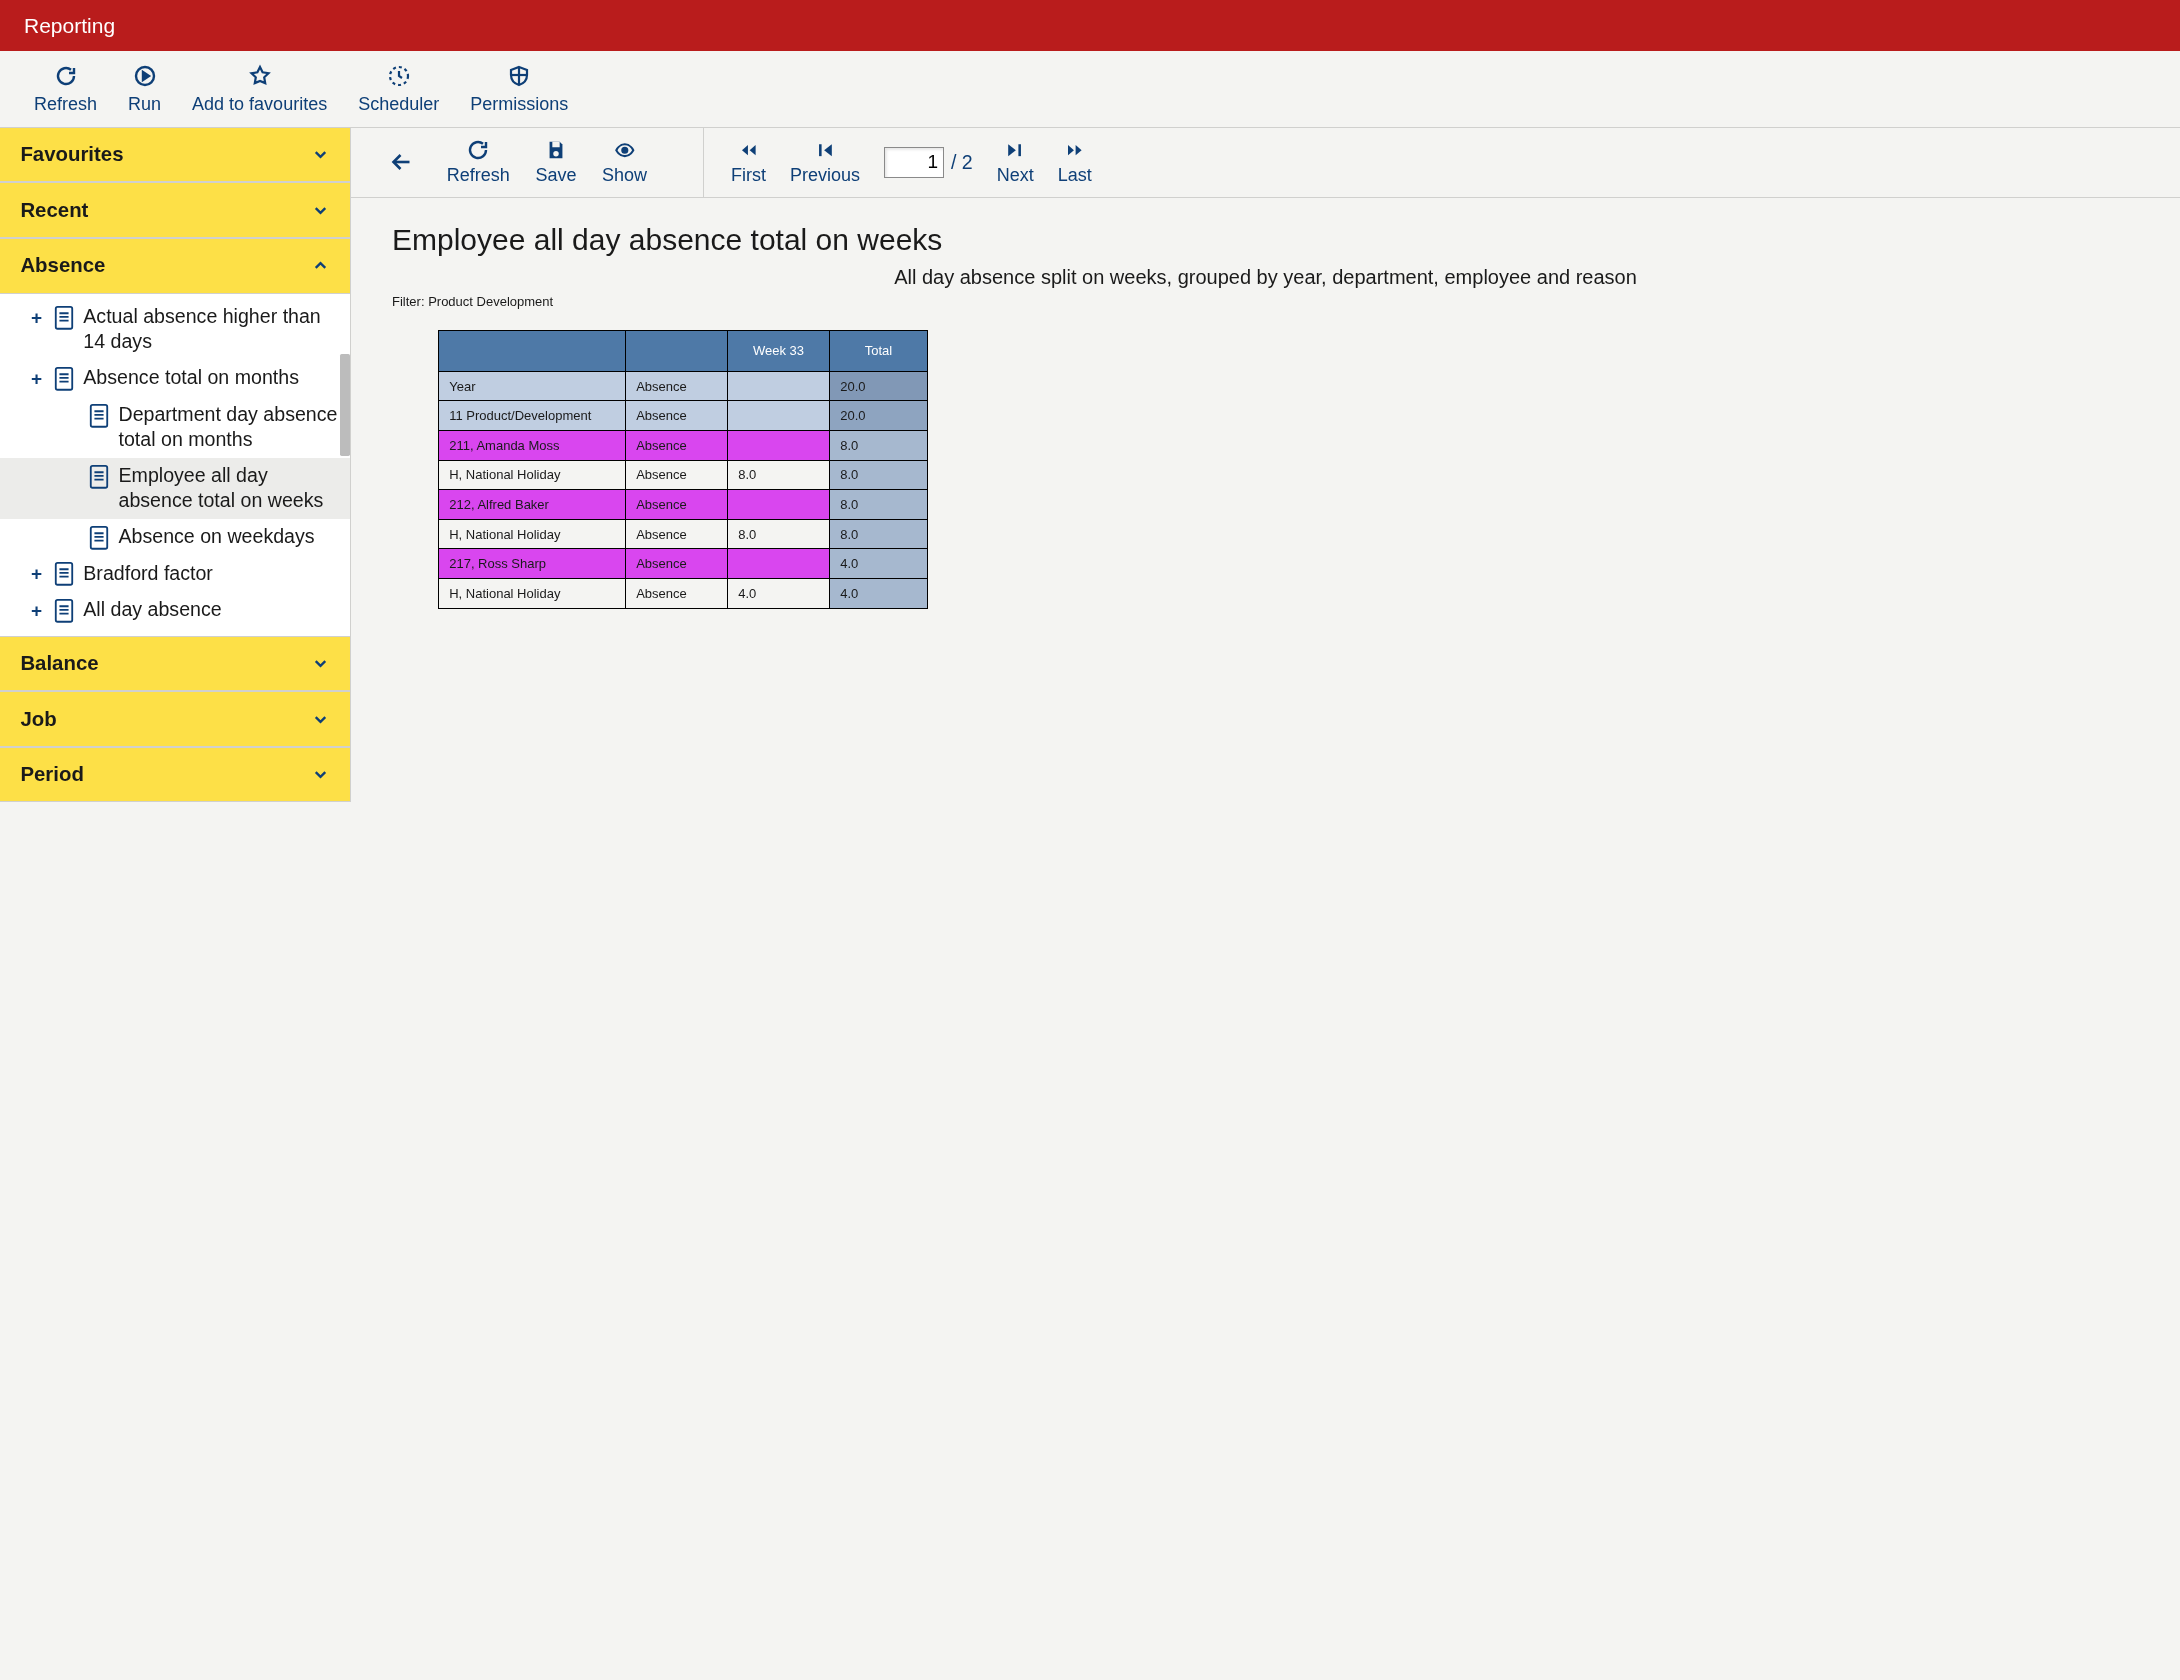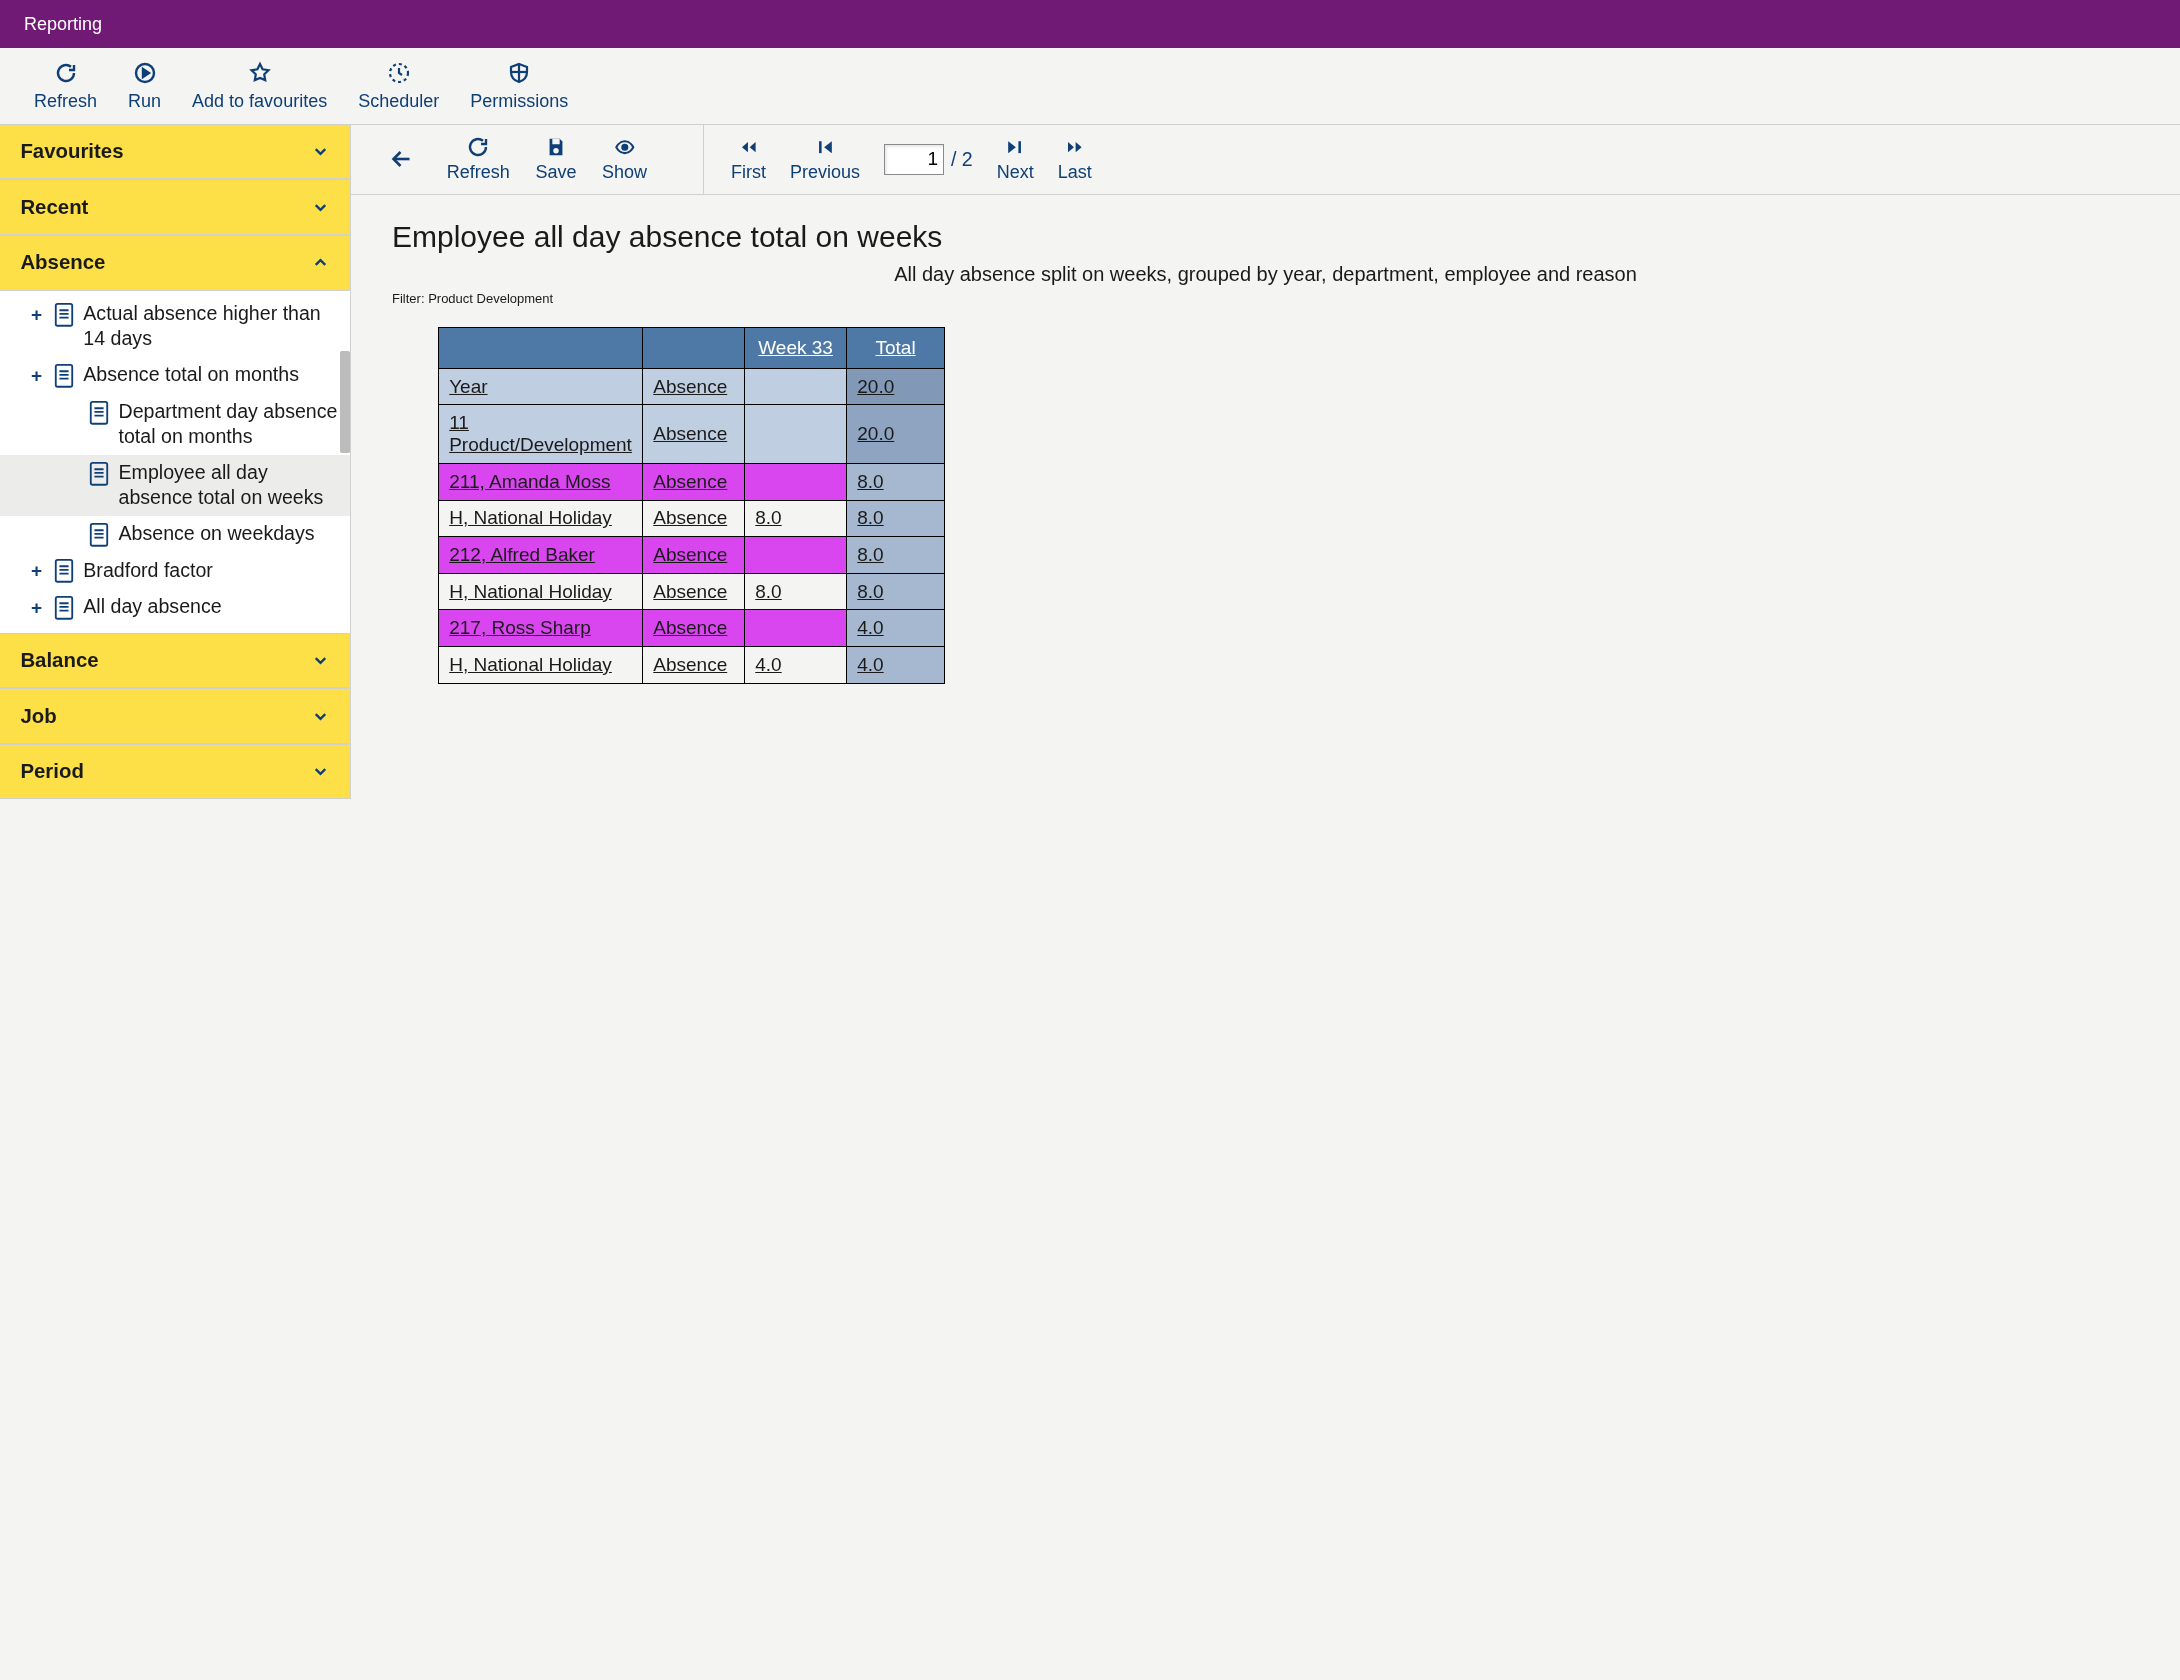--- a/index.html
+++ b/index.html
@@ -3,24 +3,24 @@
 <meta charset="utf-8">
 <style>
   * { box-sizing: border-box; margin: 0; padding: 0; }
   body {
     font-family: -apple-system, BlinkMacSystemFont, "Segoe UI", Arial, sans-serif;
     background: #f4f4f2;
     color: #1a1a1a;
     font-size: 19px;
   }
   .titlebar {
-    background: #701a75;
+    background: #b91c1c;
     color: #fff;
     padding: 13.6px 24px;
-    font-size: 18px;
+    font-size: 21px;
   }
   .topbar {
     display: flex;
     gap: 31px;
     padding: 12px 34px 12px 34px;
     border-bottom: 0.9px solid #d0d0ce;
     background: #f4f4f2;
   }
   .topbtn {
     display: flex;
@@ -114,24 +114,23 @@
   .report .desc { font-size:20px; margin-bottom:3.4px; line-height:1.35;text-align:center;}
   .report .period { font-size:19.6px; margin-bottom:20.4px;}
   .report .filter { font-size:13px; margin-bottom:20.4px;}
   table.report-table {
     border-collapse: collapse;
     margin-left: 46px;
   }
   table.report-table th, table.report-table td {
     border: 1.7px solid #000;
     padding: 6.8px 10.2px;
-    font-size: 19px;
+    font-size: 13px;
     text-align:left;
     vertical-align: middle;
-    text-decoration: underline;
   }
   table.report-table th {
     background:#4e79a7; color:#fff; font-weight:400;
     text-align:center;
     height:41px;
   }
   .col-name{ width:187px;}
   .col-type{ width:102px;}
   .col-week{ width:102px;}
   .col-total{ width:98px;}

